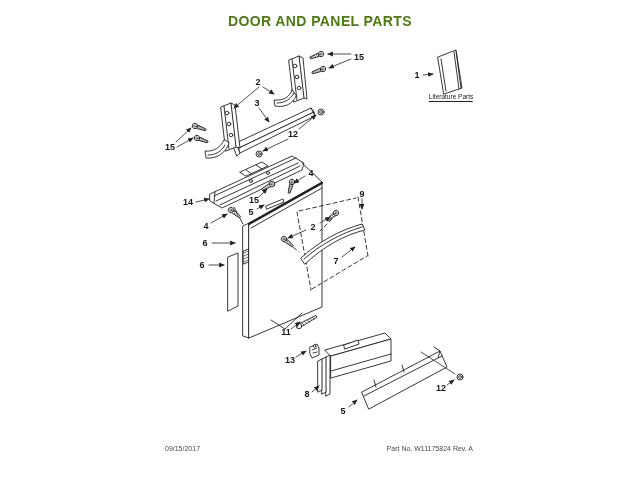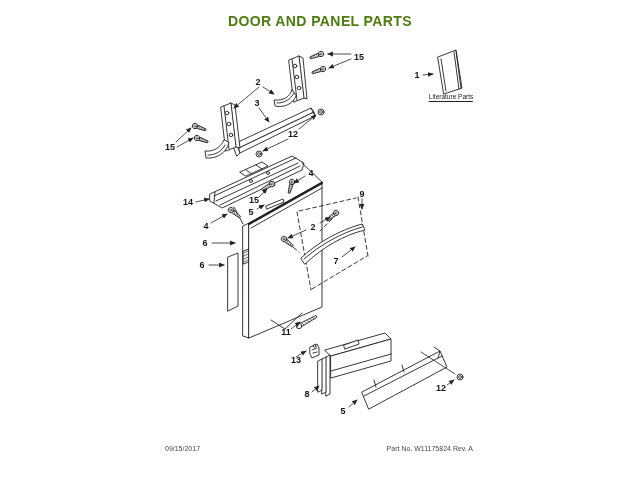--- a/index.html
+++ b/index.html
@@ -213,21 +213,21 @@
   <span class="callout" style="left:311px;top:173px">4</span>
   <span class="callout" style="left:254px;top:200px">15</span>
   <span class="callout" style="left:251px;top:212px">5</span>
   <span class="callout" style="left:206px;top:226px">4</span>
   <span class="callout" style="left:205px;top:243px">6</span>
   <span class="callout" style="left:202px;top:265px">6</span>
   <span class="callout" style="left:362px;top:194px">9</span>
   <span class="callout" style="left:313px;top:227px">2</span>
   <span class="callout" style="left:336px;top:261px">7</span>
   <span class="callout" style="left:286px;top:332px">11</span>
-  <span class="callout" style="left:296px;top:360px">13</span>
+  <span class="callout" style="left:290px;top:360px">13</span>
   <span class="callout" style="left:307px;top:394px">8</span>
   <span class="callout" style="left:343px;top:411px">5</span>
   <span class="callout" style="left:441px;top:388px">12</span>
 
   <div class="lit-label">Literature Parts</div>
 
   <div class="footer-date">09/15/2017</div>
   <div class="footer-part">Part No. W11175824  Rev. A</div>
 
 </div>

